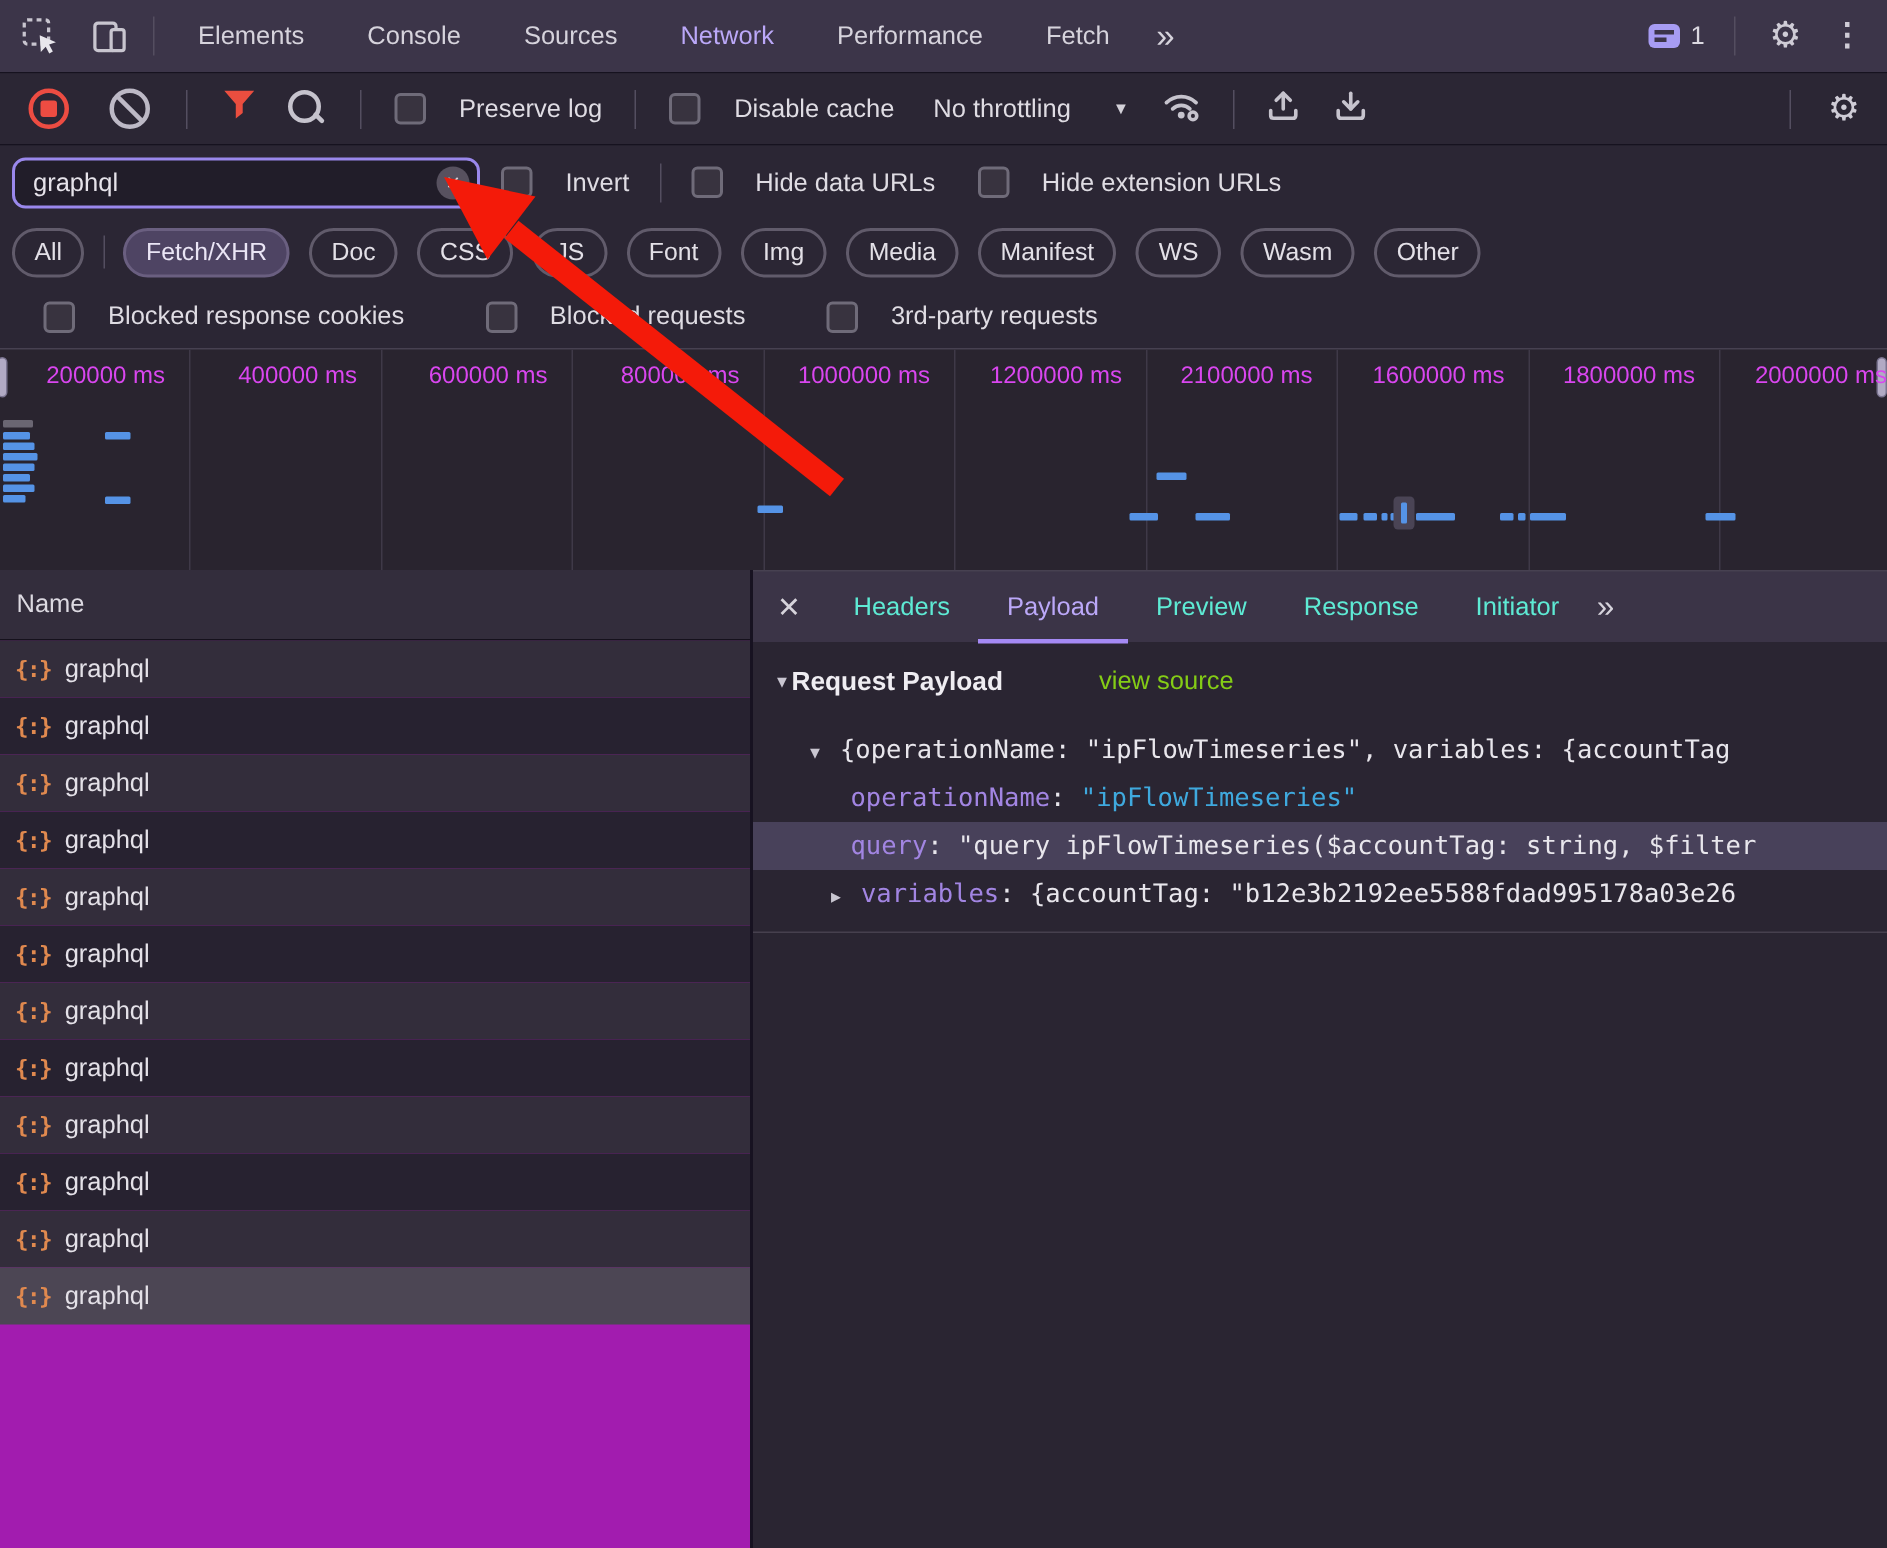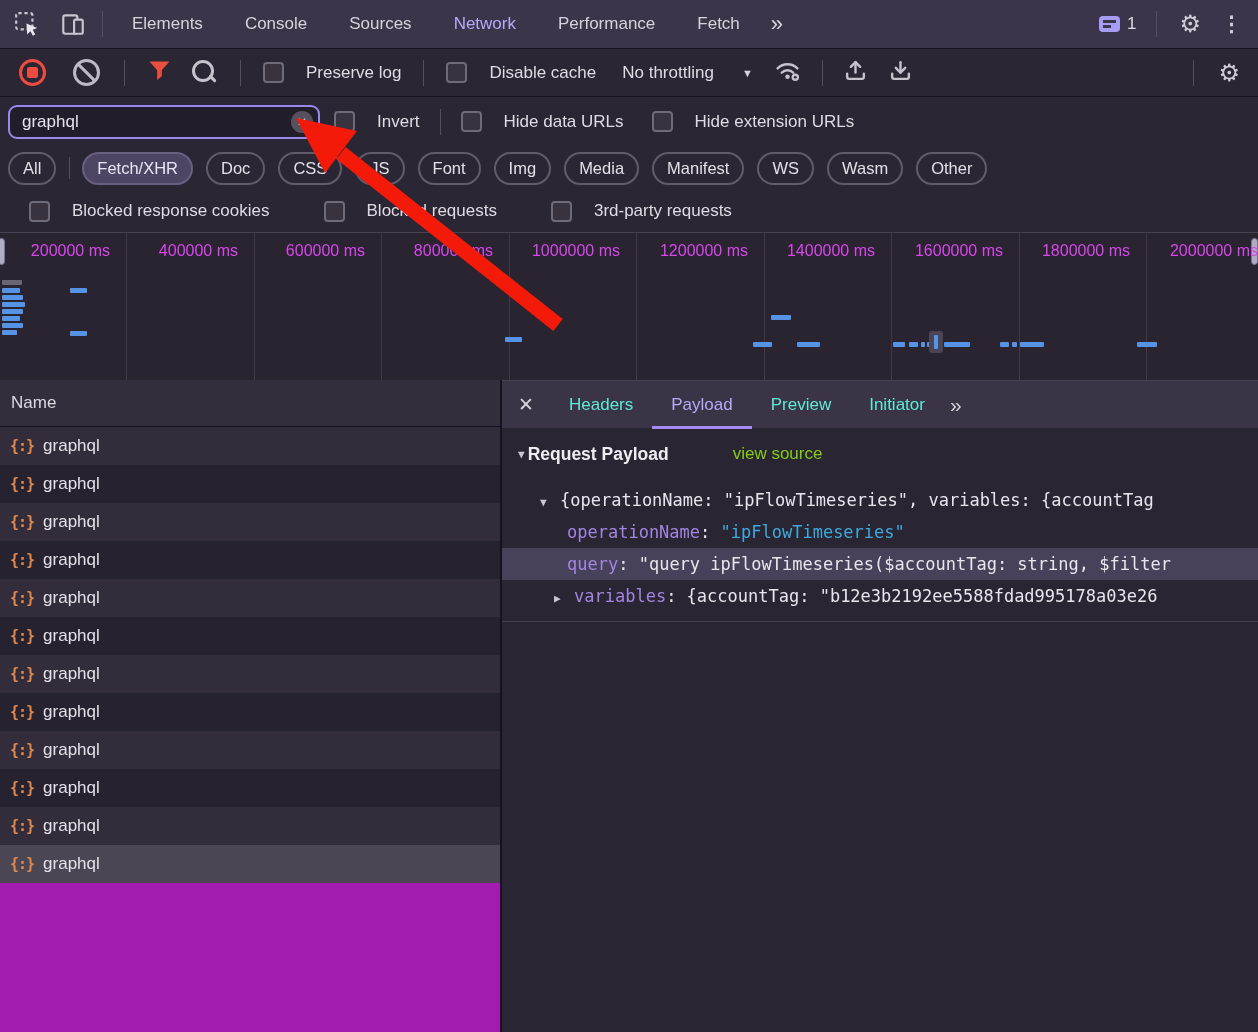--- a/index.html
+++ b/index.html
@@ -281,21 +281,21 @@
       <div class="tick-label" style="left: 238px;">400000 ms</div>
       <div class="grid" style="left: 381px;"></div>
       <div class="tick-label" style="left: 365px;">600000 ms</div>
       <div class="grid" style="left: 509px;"></div>
       <div class="tick-label" style="left: 493px;">800000 ms</div>
       <div class="grid" style="left: 636px;"></div>
       <div class="tick-label" style="left: 620px;">1000000 ms</div>
       <div class="grid" style="left: 764px;"></div>
       <div class="tick-label" style="left: 748px;">1200000 ms</div>
       <div class="grid" style="left: 891px;"></div>
-      <div class="tick-label" style="left: 875px;">1400000 ms</div>
+      <div class="tick-label" style="left: 875px;">2100000 ms</div>
       <div class="grid" style="left: 1019px;"></div>
       <div class="tick-label" style="left: 1003px;">1600000 ms</div>
       <div class="grid" style="left: 1146px;"></div>
       <div class="tick-label" style="left: 1130px;">1800000 ms</div>
       <div class="tick-label" style="left: 1258px;">2000000 ms</div>
       <div class="tl-bar" style="left: 2px; top: 47px; width: 20px; background: rgb(106, 102, 114);"></div>
       <div class="tl-bar" style="left: 2px; top: 55px; width: 18px; background: rgb(85, 147, 230);"></div>
       <div class="tl-bar" style="left: 2px; top: 62px; width: 21px; background: rgb(85, 147, 230);"></div>
       <div class="tl-bar" style="left: 2px; top: 69px; width: 23px; background: rgb(85, 147, 230);"></div>
       <div class="tl-bar" style="left: 2px; top: 76px; width: 21px; background: rgb(85, 147, 230);"></div>
@@ -378,20 +378,21 @@
   </div>
   <div class="pane-divider"></div>
 
   <div class="details">
     <div class="dtabs">
       <span class="dclose">✕</span>
       <span id="detailTabs" style="display:flex">
           <span class="dtab">Headers</span>
           <span class="dtab selected">Payload</span>
           <span class="dtab">Preview</span>
+          <span class="dtab">Response</span>
           <span class="dtab">Initiator</span>
         </span>
       <span class="more-chev">»</span>
     </div>
     <div class="payload mono">
       <div class="psec">
         <span class="tri">▼</span>
         <span class="psec-title" style="font-family:&quot;Liberation Sans&quot;,sans-serif">Request Payload</span>
         <span class="view-source" style="font-family:&quot;Liberation Sans&quot;,sans-serif">view source</span>
       </div>

